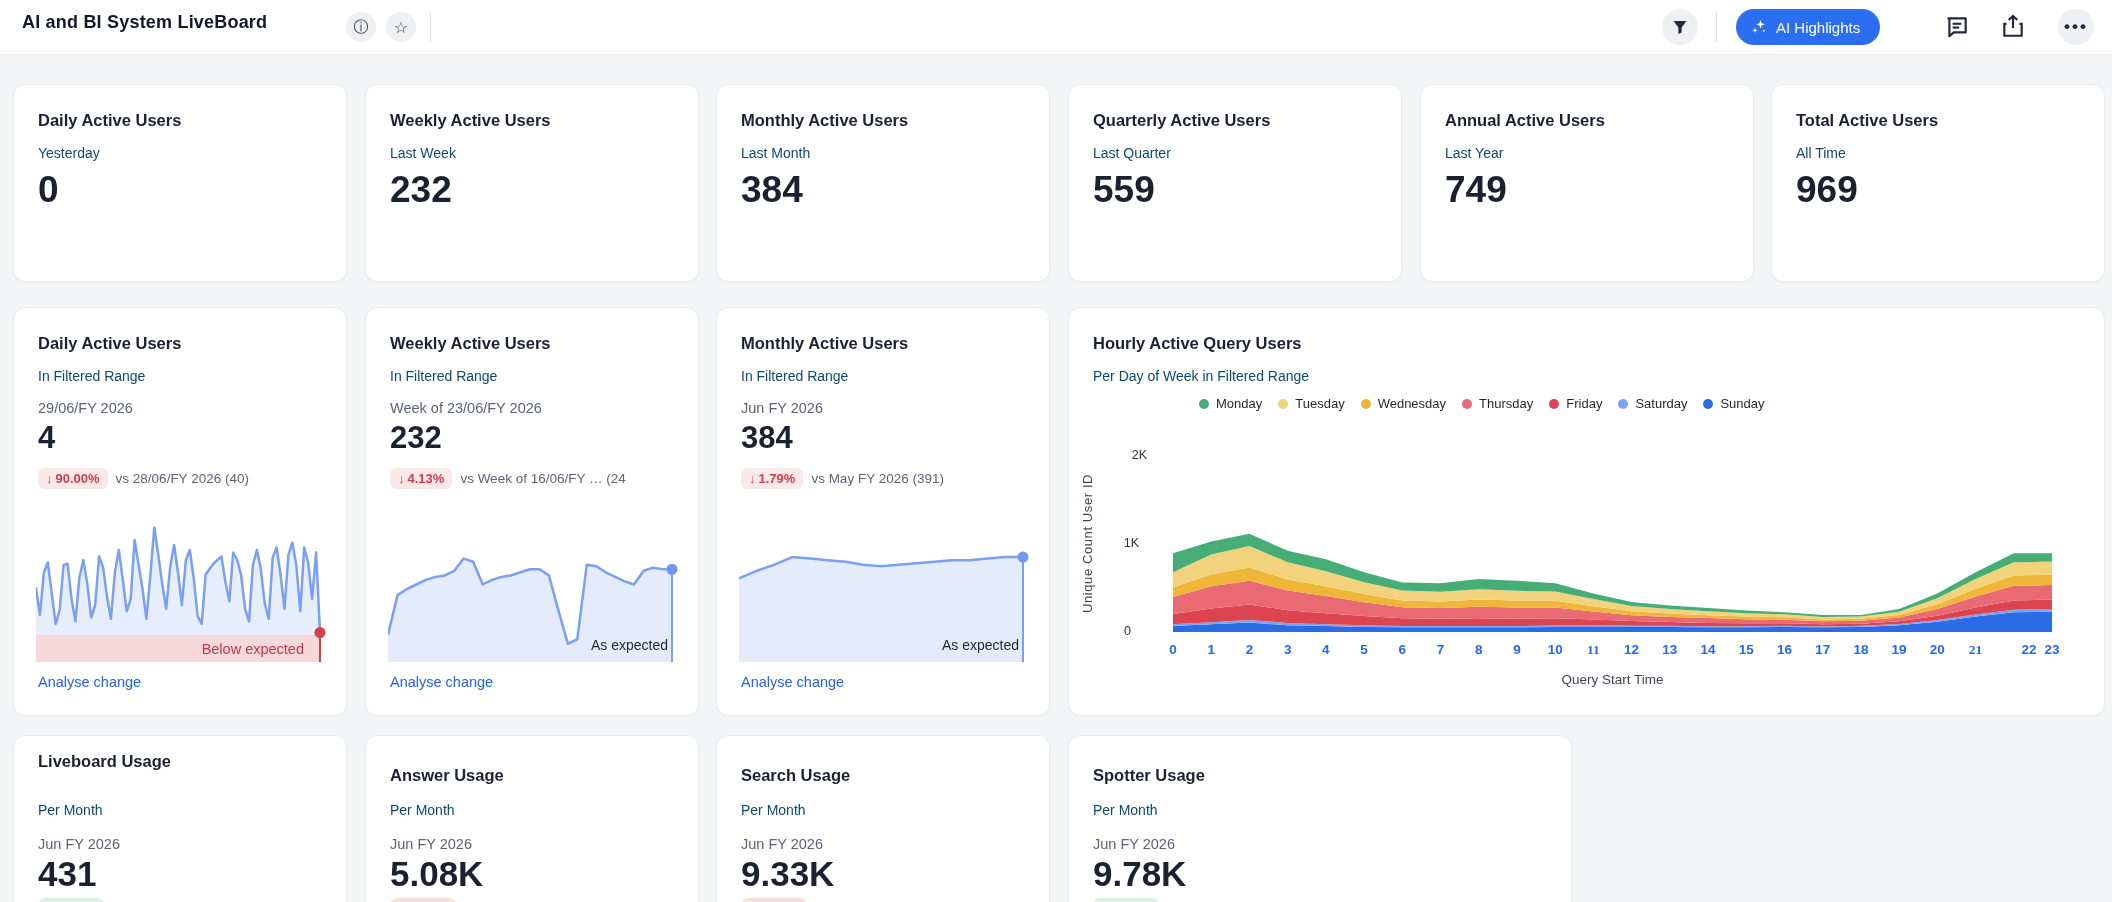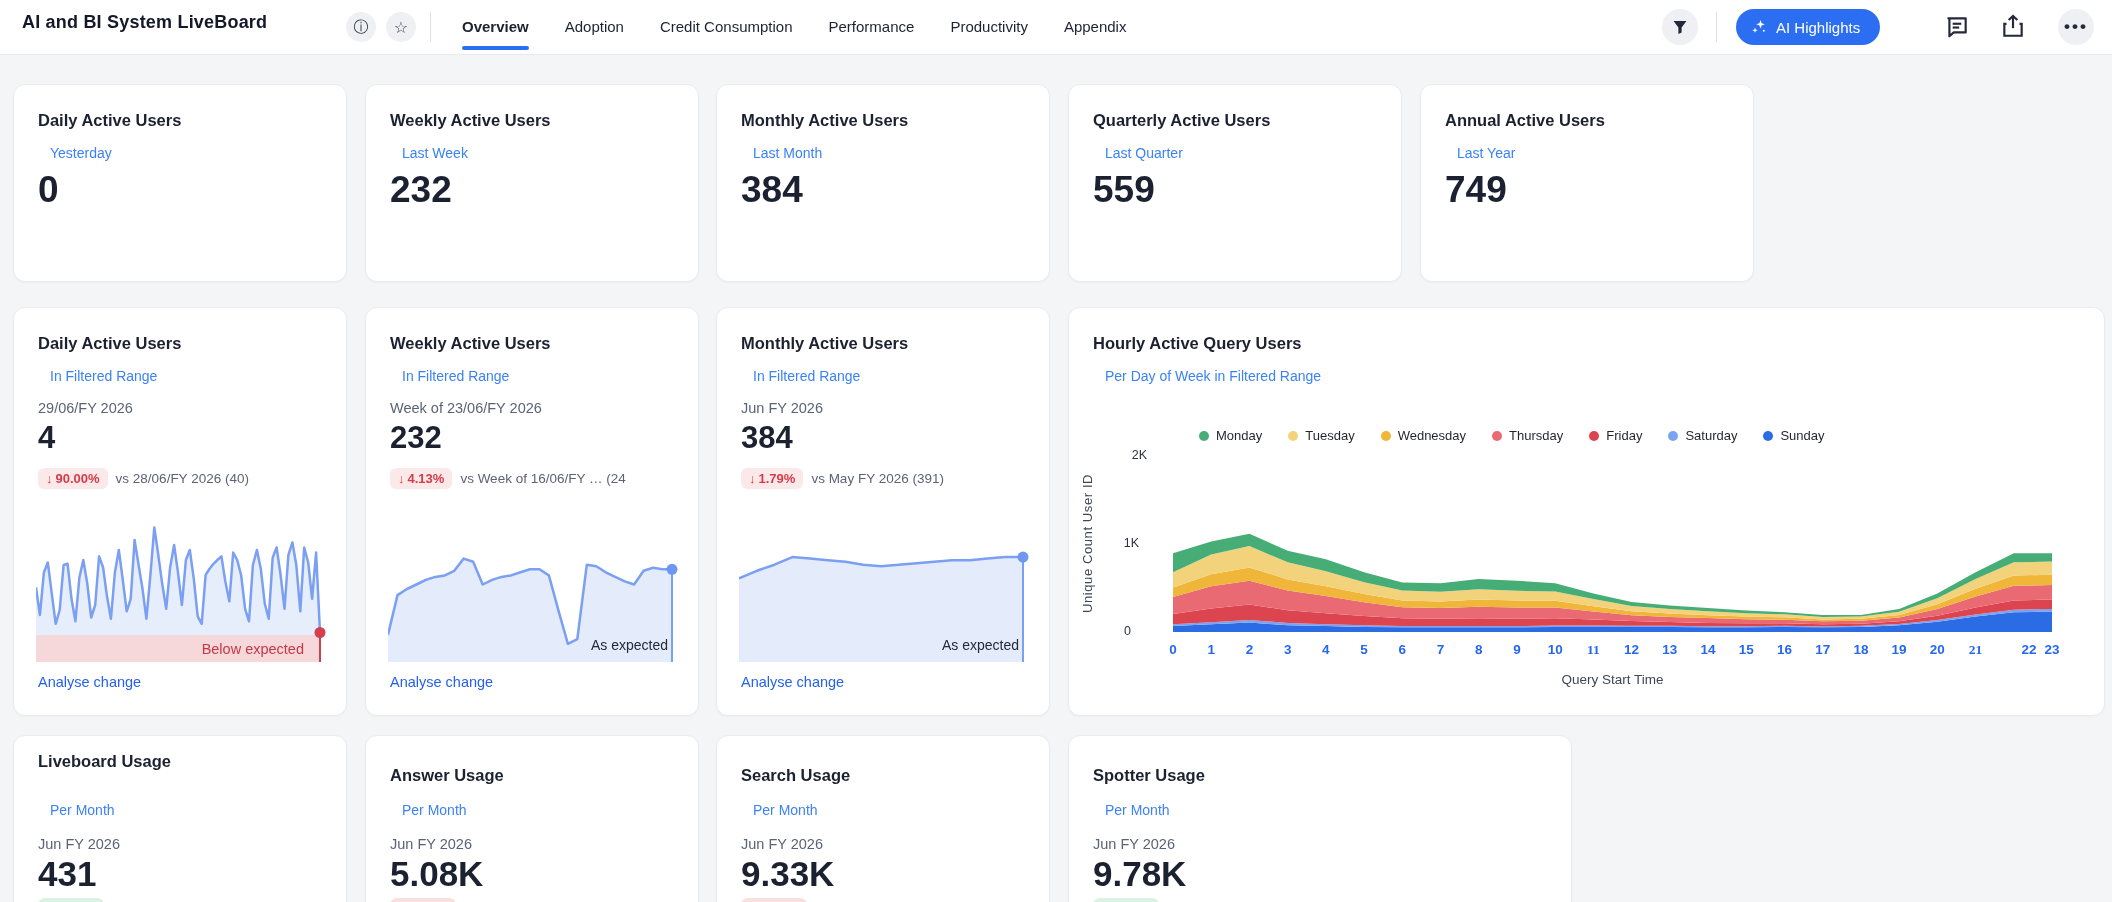--- a/index.html
+++ b/index.html
@@ -15,36 +15,36 @@
   .tabs{position:absolute;left:462px;top:0;height:54px;display:flex;gap:36px;align-items:center;}
   .tab{position:relative;font-size:15px;color:#1c2332;height:54px;line-height:54px;cursor:pointer;white-space:nowrap;}
   .tab.active{font-weight:700;}
   .tab.active::after{content:"";position:absolute;left:0;right:0;bottom:4px;height:4px;border-radius:3px;background:#2c6ef2;}
   .ai-pill{position:absolute;left:1736px;top:9px;height:36px;padding:0 20px 0 14px;border-radius:18px;background:#2c6ef2;
            display:flex;align-items:center;gap:8px;color:#fff;font-size:15px;font-weight:500;cursor:pointer;}
   .plain-icon{position:absolute;cursor:pointer;}
   
   .card{position:absolute;background:#fff;border:1px solid #e9ebef;border-radius:12px;box-shadow:0 1px 2px rgba(25,35,60,.03);}
   .c-title{position:absolute;left:24px;top:26px;font-size:16.5px;font-weight:700;color:#1b2130;white-space:nowrap;}
-  .c-sub{position:absolute;left:24px;top:60px;font-size:14px;color:#3b82f6;white-space:nowrap;margin-left:12px;}
+  .c-sub{position:absolute;left:24px;top:60px;font-size:14px;color:#0c4a6e;white-space:nowrap;}
   .c-period{position:absolute;left:24px;top:92px;font-size:14.5px;color:#5b6375;white-space:nowrap;}
   .kpi-value{position:absolute;left:24px;top:84px;font-size:37px;font-weight:700;color:#1b2130;}
   .trend-value{position:absolute;left:24px;top:112px;font-size:31px;font-weight:700;color:#1b2130;}
   .change-row{position:absolute;left:24px;top:158px;height:24px;display:flex;align-items:center;gap:8px;
               font-size:13.5px;color:#5b6375;white-space:nowrap;width:292px;overflow:hidden;}
   .chg-badge{display:inline-flex;align-items:center;gap:3px;background:#fbe9ea;color:#d63b49;font-weight:600;
              border-radius:6px;padding:3px 8px;font-size:13px;}
   .spark{position:absolute;left:22px;top:196px;}
   .analyse-link{position:absolute;left:24px;top:366px;font-size:14.5px;color:#2661ea;cursor:pointer;}
   
   .usage-value{position:absolute;left:24px;top:118px;font-size:35px;font-weight:700;}
   .usage-badge{position:absolute;left:24px;top:162px;width:66px;height:26px;border-radius:7px;}
   .usage-badge.up{background:#d9f2e4;} .usage-badge.down{background:#fbdfe0;}
   
-  .legend{position:absolute;left:130px;top:88px;display:flex;gap:26px;align-items:flex-end;margin-top:32px;}
+  .legend{position:absolute;left:130px;top:88px;display:flex;gap:16px;align-items:flex-end;}
   .legend-item{display:flex;align-items:center;gap:7px;font-size:13px;color:#1f2530;cursor:pointer;}
   .legend-dot{width:10px;height:10px;border-radius:50%;}
   .ylab{position:absolute;left:6px;top:146px;width:26px;height:179px;display:flex;align-items:center;justify-content:center;}
   .ylab span{transform:rotate(-90deg);white-space:nowrap;font-size:13px;color:#3f4654;letter-spacing:.6px;}
   .ytick{position:absolute;font-size:12.5px;color:#2b3240;text-align:right;width:30px;}
   .xlabels{position:absolute;left:104px;top:334px;width:879px;height:18px;}
   .xlabels span{position:absolute;transform:translateX(-50%);font-size:13.5px;font-weight:600;color:#2568ee;}
   .xaxis-title{position:absolute;left:104px;top:364px;width:879px;text-align:center;font-size:13.5px;color:#3f4654;}
   svg text{font-family:"Liberation Sans",sans-serif;}
 </style>
@@ -57,28 +57,20 @@
     <div class="lb-title">AI and BI System LiveBoard</div>
 
     <div class="icon-circle small" style="left:346px">
       <span style="font-size:15px;color:#3a4150;">ⓘ</span>
     </div>
     <div class="icon-circle small" style="left:386px">
       <span style="font-size:16px;color:#3a4150;">☆</span>
     </div>
     <div class="hdr-divider" style="left:430px"></div>
 
-    <div class="tabs">
-      <div class="tab active">Overview</div>
-      <div class="tab">Adoption</div>
-      <div class="tab">Credit Consumption</div>
-      <div class="tab">Performance</div>
-      <div class="tab">Productivity</div>
-      <div class="tab">Appendix</div>
-    </div>
 
     <div class="icon-circle" style="left:1662px">
       <svg width="16" height="16" viewBox="0 0 16 16">
         <path d="M1.5 2h13L9.6 8.5v5L6.4 15v-6.5L1.5 2z" fill="#23293a"></path>
       </svg>
     </div>
     <div class="hdr-divider" style="left:1716px"></div>
 
     <div class="ai-pill">
       <svg width="18" height="18" viewBox="0 0 18 18">
@@ -121,20 +113,25 @@
   </div>
   <div class="card" style="left:1068px;top:84px;width:332px;height:196px">
     <div class="c-title">Quarterly Active Users</div>
     <div class="c-sub">Last Quarter</div>
     <div class="kpi-value">559</div>
   </div>
   <div class="card" style="left:1420px;top:84px;width:332px;height:196px">
     <div class="c-title">Annual Active Users</div>
     <div class="c-sub">Last Year</div>
     <div class="kpi-value">749</div>
+  </div>
+  <div class="card" style="left:1771px;top:84px;width:332px;height:196px">
+    <div class="c-title">Total Active Users</div>
+    <div class="c-sub">All Time</div>
+    <div class="kpi-value">969</div>
   </div>
 
   <div class="card" style="left:13px;top:307px;width:332px;height:407px">
     <div class="c-title">Daily Active Users</div>
     <div class="c-sub">In Filtered Range</div>
     <div class="c-period">29/06/FY 2026</div>
     <div class="trend-value">4</div>
     <div class="change-row">
       <span class="chg-badge">
         <span>↓</span>

